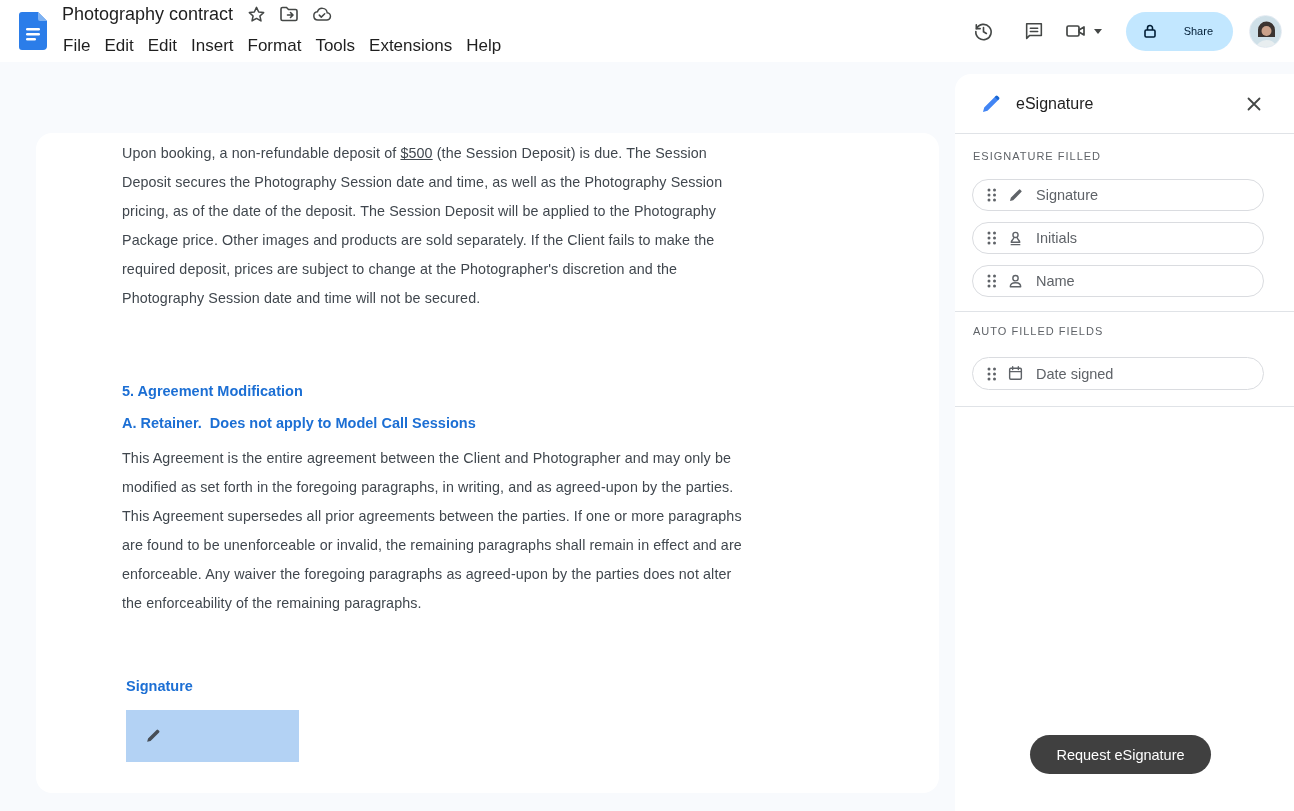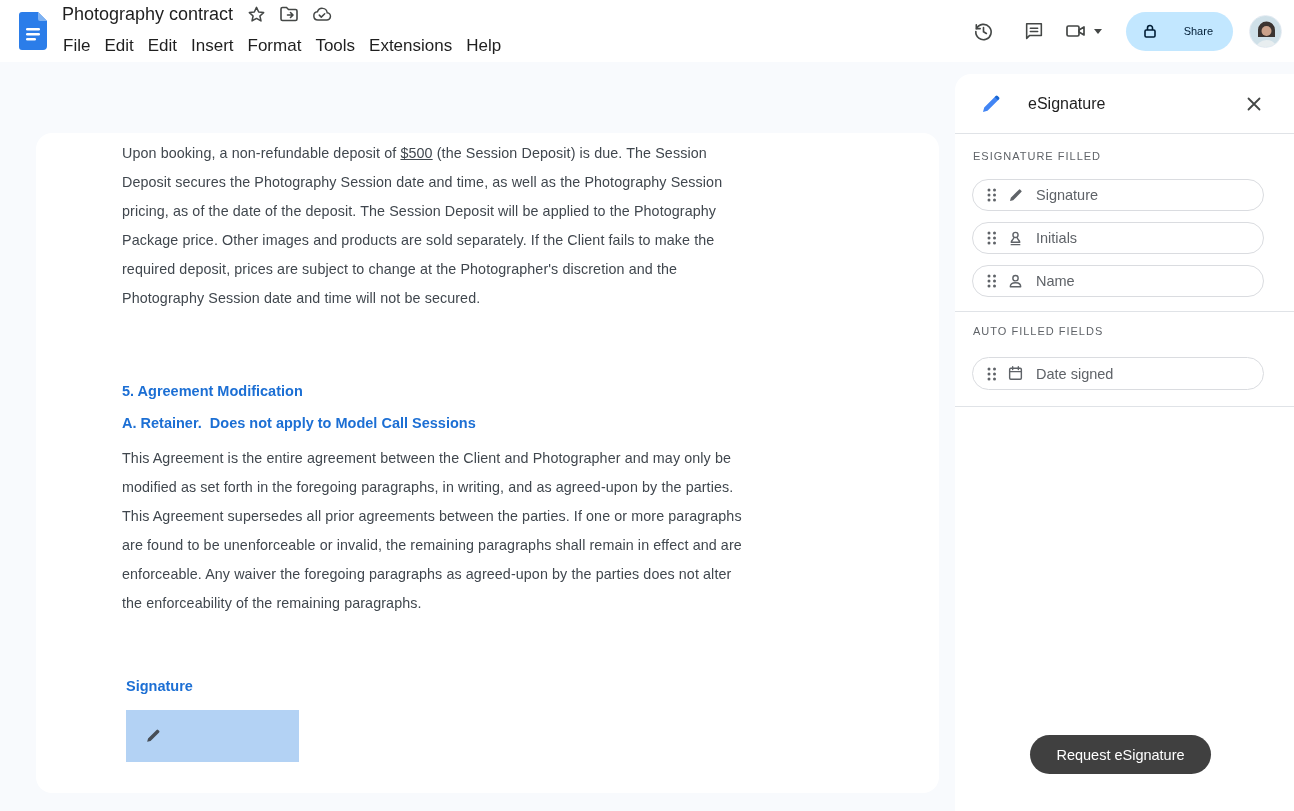--- a/index.html
+++ b/index.html
@@ -76,21 +76,21 @@
     background: #b3d2f4; cursor: pointer;
   }
   .sig-box svg { position: absolute; left: 18px; top: 17px; }
 
   
   .panel {
     position: absolute; right: 0; top: 74px; width: 339px; height: 737px;
     background: #ffffff; border-radius: 16px 0 0 0;
   }
   .panel-header { position: absolute; left: 0; top: 0; width: 100%; height: 59px; display: flex; align-items: center; padding: 0 22px 0 25px; }
-  .panel-title { font-size: 16px; color: #1f1f1f; margin-left: 26px; flex: 1; }
+  .panel-title { font-size: 16px; color: #1f1f1f; margin-left: 14px; flex: 1; }
   .panel-close { width: 36px; height: 36px; display: flex; align-items: center; justify-content: center; cursor: pointer; border-radius: 50%; color: #444746; }
   .panel-divider { position: absolute; left: 0; width: 100%; height: 1px; background: #e0e3e7; }
   .panel-section-label { position: absolute; left: 18px; font-size: 11px; letter-spacing: 1px; color: #5f6368; font-weight: 500; }
   .field-pill {
     position: absolute; left: 17px; width: 292px; height: 32px;
     border: 1px solid #dadce0; border-radius: 17px; background: #fff;
     display: flex; align-items: center; padding: 0 12px 0 13px; cursor: grab;
   }
   .field-pill .drag { margin-right: 10px; color: #5f6368; display: flex; }
   .field-pill .f-icon { margin-right: 12px; color: #5f6368; display: flex; }

